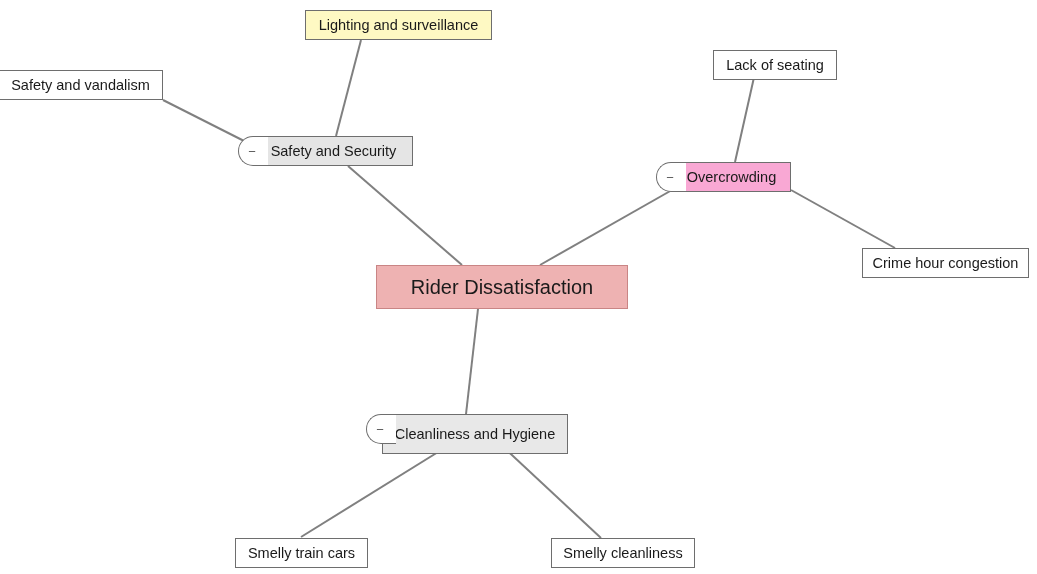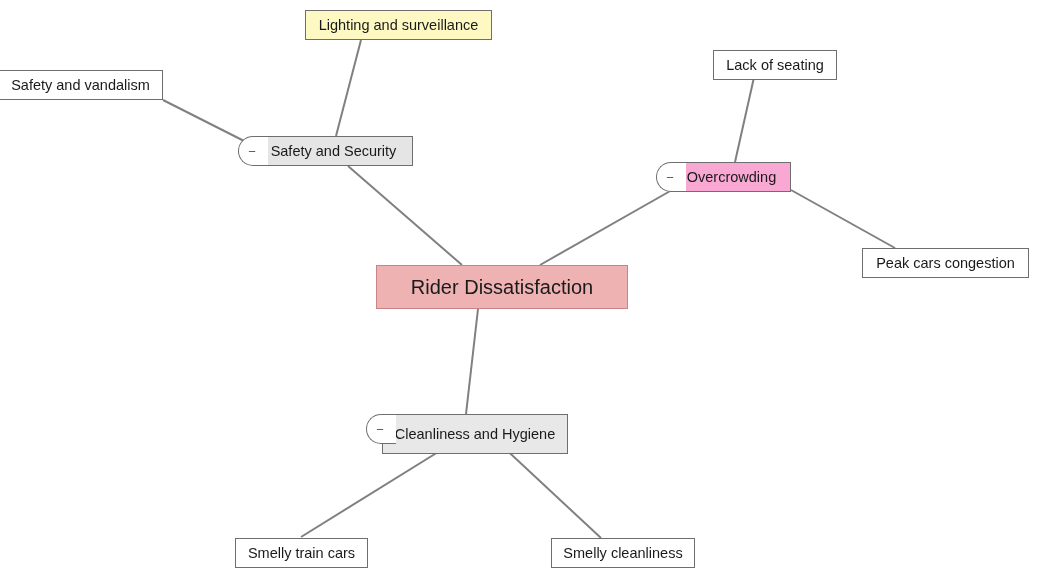--- a/index.html
+++ b/index.html
@@ -120,21 +120,21 @@
       <div class="node node-leaf" style="left: 305px; top: 10px; width: 187px; height: 30px; background: #fef9c3; border-color: rgb(110, 110, 110);">
         <span class="node-label">Lighting and surveillance</span>
       </div>
       <div class="node node-leaf" style="left: -2px; top: 70px; width: 165px; height: 30px; background: rgb(255, 255, 255); border-color: rgb(110, 110, 110);">
         <span class="node-label">Safety and vandalism</span>
       </div>
       <div class="node node-leaf" style="left: 713px; top: 34px; width: 124px; height: 30px; background: rgb(255, 255, 255); border-color: rgb(110, 110, 110); margin-top: 16px;">
         <span class="node-label">Lack of seating</span>
       </div>
       <div class="node node-leaf" style="left: 862px; top: 248px; width: 167px; height: 30px; background: rgb(255, 255, 255); border-color: rgb(110, 110, 110);">
-        <span class="node-label">Peak cars congestion</span>
+        <span class="node-label">Crime hour congestion</span>
       </div>
       <div class="node node-leaf" style="left: 235px; top: 538px; width: 133px; height: 30px; background: rgb(255, 255, 255); border-color: rgb(110, 110, 110);">
         <span class="node-label">Smelly train cars</span>
       </div>
       <div class="node node-leaf" style="left: 551px; top: 538px; width: 144px; height: 30px; background: rgb(255, 255, 255); border-color: rgb(110, 110, 110);">
         <span class="node-label">Smelly cleanliness</span>
       </div>
     </div>
 
 </div>

